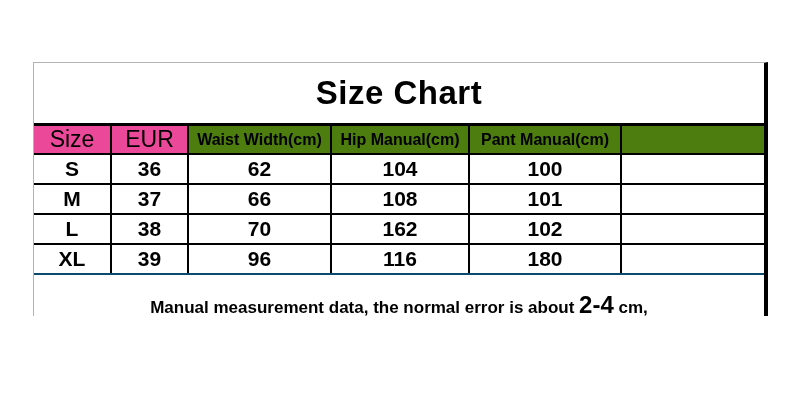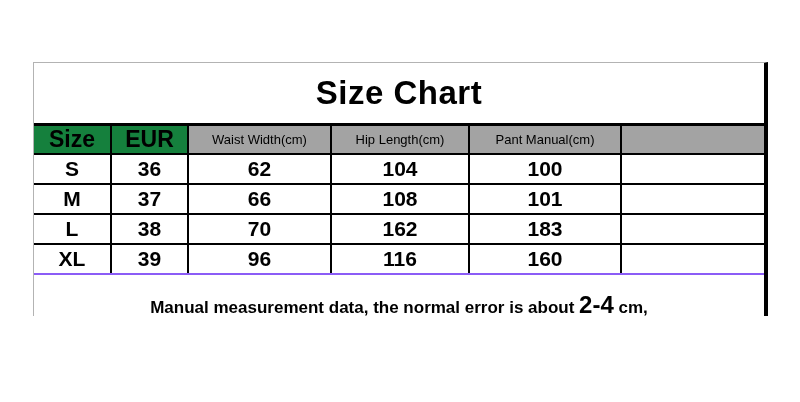--- a/index.html
+++ b/index.html
@@ -50,37 +50,37 @@
   .size-table th, .size-table td {
     border: 2px solid #000000;
     text-align: center;
     vertical-align: middle;
     padding: 0;
     overflow: hidden;
     white-space: nowrap;
   }
   .size-table thead th { height: 27px; }
   .head-big {
-    background: #15803d;
+    background: #ec4899;
     font-size: 23px;
-    font-weight: bold;
+    font-weight: normal;
   }
   .head-small {
-    background: #a3a3a3;
-    font-size: 13px;
-    font-weight: normal;
+    background: #4d7c0f;
+    font-size: 16px;
+    font-weight: bold;
   }
   .size-table tbody td {
     height: 28px;
     font-size: 21px;
     font-weight: bold;
   }
   .footer-note {
     box-sizing: border-box;
-    border-top: 2px solid #8b5cf6;
+    border-top: 2px solid #0c4a6e;
     height: 62px;
     display: flex;
     flex-direction: column;
     align-items: center;
     justify-content: center;
     font-size: 17px;
     font-weight: bold;
     line-height: 1.35;
     text-align: center;
   }
@@ -104,21 +104,21 @@
         <col style="width:143px">
         <col style="width:138px">
         <col style="width:152px">
         <col>
       </colgroup>
       <thead>
         <tr>
           <th class="head-big">Size</th>
           <th class="head-big">EUR</th>
           <th class="head-small">Waist Width(cm)</th>
-          <th class="head-small">Hip Length(cm)</th>
+          <th class="head-small">Hip Manual(cm)</th>
           <th class="head-small">Pant Manual(cm)</th>
           <th class="head-small"></th>
         </tr>
       </thead>
       <tbody>
         <tr>
           <td>S</td>
           <td>36</td>
           <td>62</td>
           <td>104</td>
@@ -131,29 +131,29 @@
           <td>66</td>
           <td>108</td>
           <td>101</td>
           <td></td>
         </tr>
         <tr>
           <td>L</td>
           <td>38</td>
           <td>70</td>
           <td>162</td>
-          <td>183</td>
+          <td>102</td>
           <td></td>
         </tr>
         <tr>
           <td>XL</td>
           <td>39</td>
           <td>96</td>
           <td>116</td>
-          <td>160</td>
+          <td>180</td>
           <td></td>
         </tr>
       </tbody>
     </table>
 
     <div class="footer-note">
       <div class="note-line">
         <span>Manual measurement data, the normal error is about </span><span class="note-em">2-4</span><span> cm,</span>
       </div>
     </div>

